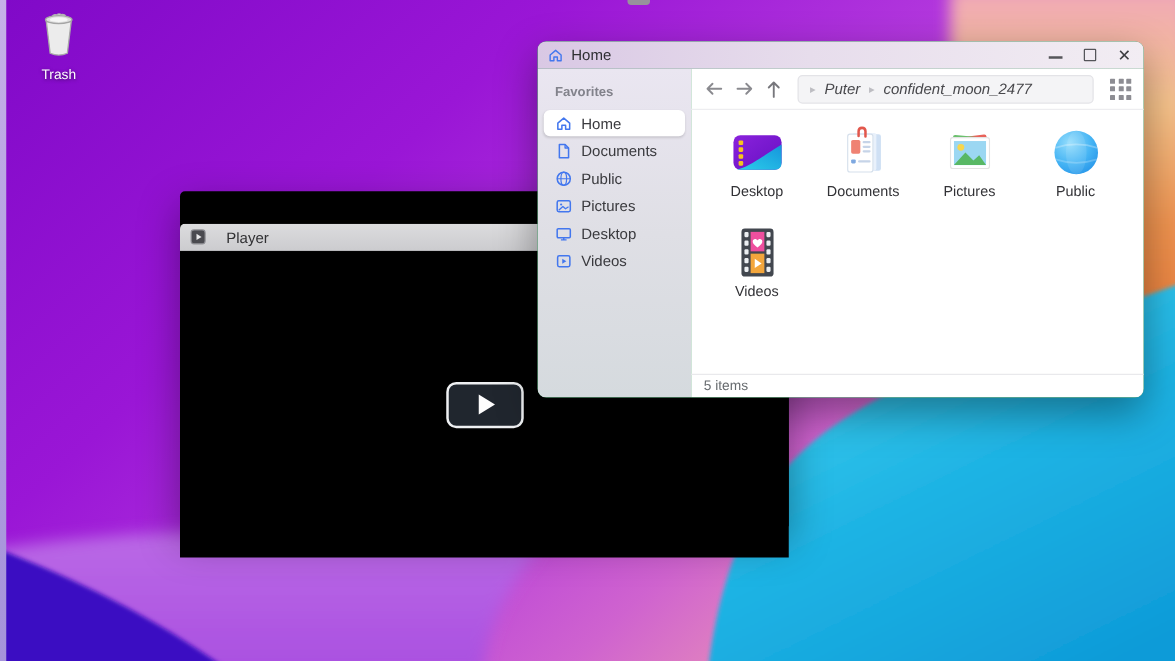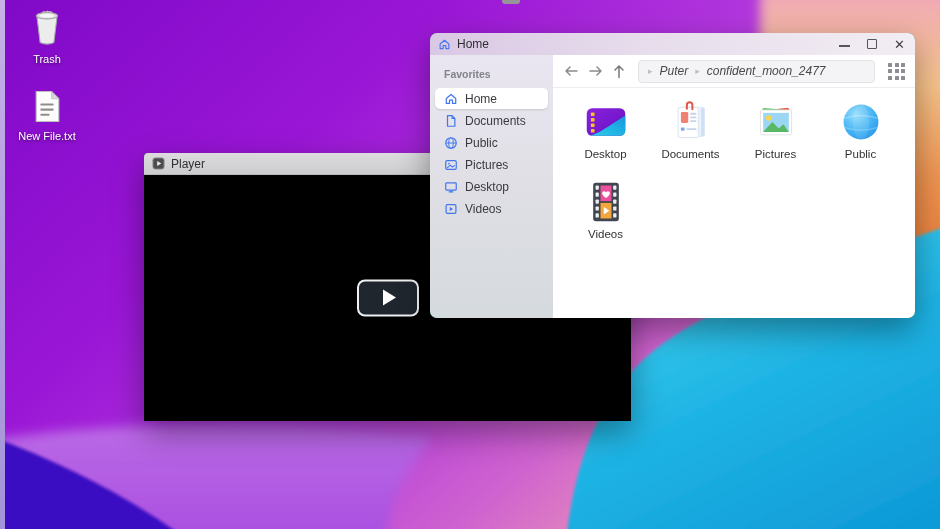--- a/index.html
+++ b/index.html
@@ -22,22 +22,22 @@
   #trash-icon-wrap { left:14px; top:10px; }
   #newfile-icon-wrap { left:14px; top:90px; }
 
   
   .window { position:absolute; border-radius:6px; box-shadow:0 12px 32px rgba(0,0,0,.38); }
 
   
   .player-window { left:144px; top:153px; width:487px; height:268px;
     background:#000; border-radius:4px 4px 0 0; }
   .player-titlebar { height:22px; background:linear-gradient(180deg,#dcdcde,#cccccf);
-    display:flex; align-items:center; padding:0 8px; gap:6px;
-    border-radius:4px 4px 0 0; border-bottom:1px solid #b7b7ba; }
+    display:flex; align-items:center; padding:0 8px; gap:16px;
+    border-radius:4px 4px 0 0; border-bottom:1px solid #b7b7ba;margin-top:26px; }
   .player-title { font-size:12px; color:#303033; }
   .player-content { position:relative; height:245px; background:#000; }
   .play-button { position:absolute; left:50%; top:50%; transform:translate(-50%,-50%);
     width:62px; height:37px; background:#20262e; border:2px solid #eef0f2;
     border-radius:8px; display:flex; align-items:center; justify-content:center; cursor:pointer; }
   .play-tri { width:0; height:0; border-left:13px solid #fdfdfd;
     border-top:8px solid transparent; border-bottom:8px solid transparent; margin-left:4px; }
 
   
   .home-window { left:430px; top:33px; width:485px; height:285px; background:#15803d;
@@ -132,30 +132,20 @@
   <div class="desk-icon" id="trash-icon-wrap">
     <svg width="32" height="36" viewBox="0 0 30 34">
       <path d="M9.5 3.4 Q11 .8 13.5 1.8 Q15 .4 17 1.6 Q19.5 .8 20.7 3.4" fill="#f3f3f3" stroke="#b2b2b2" stroke-width=".9"></path>
       <path d="M5.5 6 L8.5 30.8 Q15 33.6 21.5 30.8 L24.5 6 Q15 9.6 5.5 6 Z" fill="#ececec" stroke="#a9a9a9" stroke-width="1"></path>
       <ellipse cx="15" cy="5.4" rx="10" ry="3" fill="#dedede" stroke="#a5a5a5" stroke-width="1"></ellipse>
       <ellipse cx="15" cy="5.4" rx="6.8" ry="1.8" fill="#f6f6f6"></ellipse>
     </svg>
     <div class="lbl">Trash</div>
   </div>
 
-  <div class="desk-icon" id="newfile-icon-wrap">
-    <svg width="27" height="33" viewBox="0 0 26 32">
-      <path d="M2 1.5 H17 L24 8.5 V30.5 H2 Z" fill="#fcfcfc" stroke="#bdbdbd" stroke-width="1"></path>
-      <path d="M17 1.5 L24 8.5 H17 Z" fill="#d8d8d8" stroke="#bdbdbd" stroke-width=".8"></path>
-      <rect x="6" y="13" width="13" height="2" rx="1" fill="#8e8e8e"></rect>
-      <rect x="6" y="18" width="13" height="2" rx="1" fill="#8e8e8e"></rect>
-      <rect x="6" y="23" width="9" height="2" rx="1" fill="#8e8e8e"></rect>
-    </svg>
-    <div class="lbl">New File.txt</div>
-  </div>
 
   <div class="window player-window">
     <div class="player-titlebar">
       <svg width="13" height="13" viewBox="0 0 14 14">
         <rect x="1" y="1" width="12" height="12" rx="2.5" fill="#4b4b50" stroke="#8d8d92" stroke-width="1"></rect>
         <path d="M5.6 4.4 L10 7 L5.6 9.6 Z" fill="#e9e9ea"></path>
       </svg>
       <span class="player-title">Player</span>
     </div>
     <div class="player-content">
@@ -368,17 +358,20 @@
               <rect x="18" y="6" width="12" height="17" fill="#ee4f9e"></rect>
               <path d="M24 19.6 c-2.8-2-4.2-3.6-4.2-5.2 c0-1.2 1-2.1 2.1-2.1 c.9 0 1.6.5 2.1 1.3 c.5-.8 1.2-1.3 2.1-1.3 c1.1 0 2.1.9 2.1 2.1 c0 1.6-1.4 3.2-4.2 5.2 z" fill="#ffffff"></path>
               <rect x="18" y="25" width="12" height="17" fill="#f3a63c"></rect>
               <path d="M21.6 29.5 L27.6 33.5 L21.6 37.5 Z" fill="#ffffff"></path>
             </svg>
             <div class="f-lbl">Videos</div>
           </div>
 
         </div>
 
+        <div class="statusbar">
+          <span>5 items</span>
+        </div>
       </div>
     </div>
   </div>
 
 </div>
 
 </body></html>

